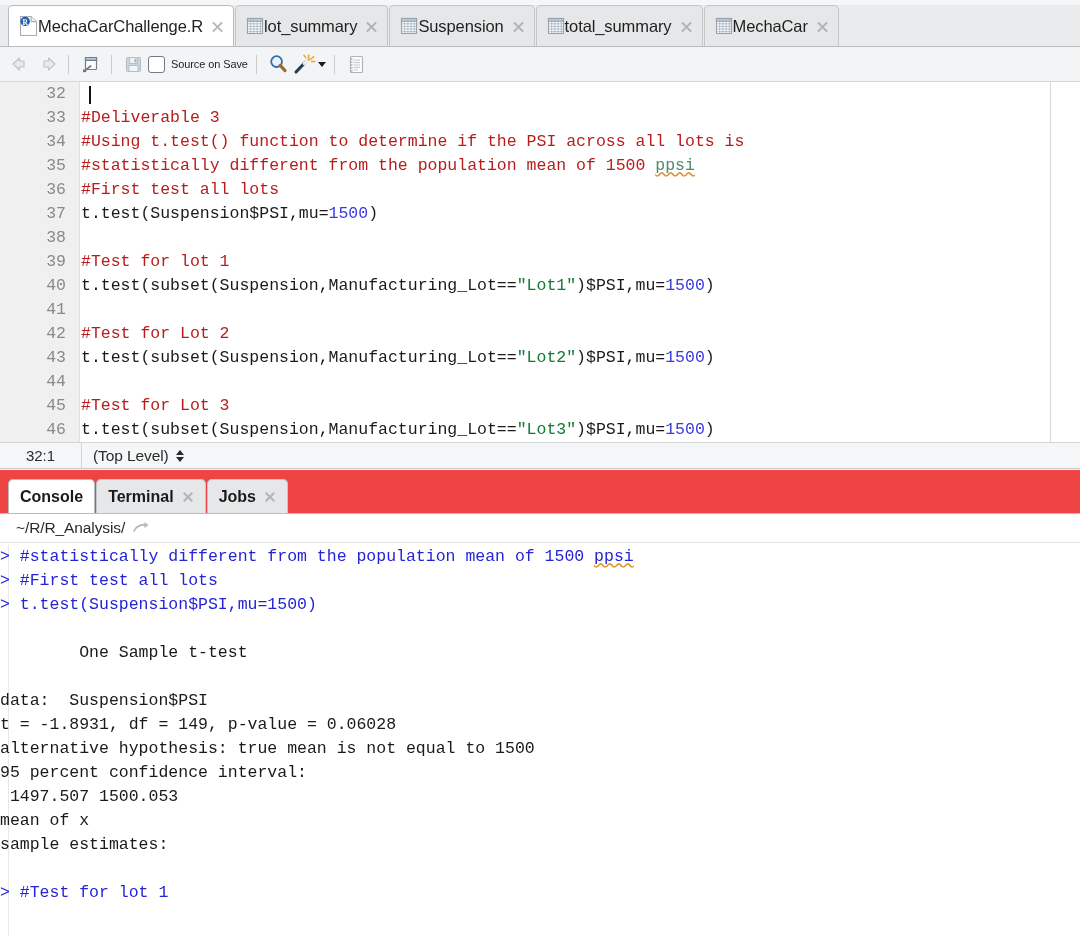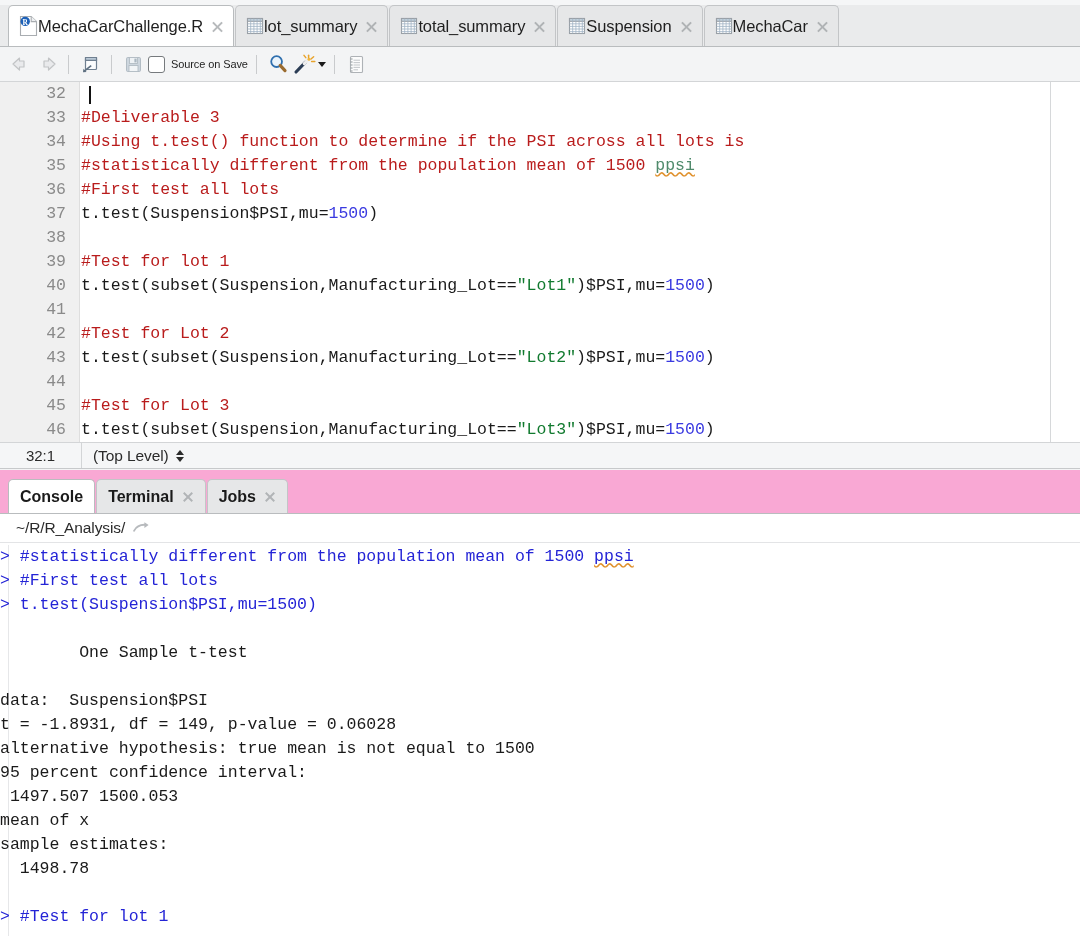--- a/index.html
+++ b/index.html
@@ -249,21 +249,21 @@
     border-right: 4px solid transparent;
   }
   .updown i.u { border-bottom: 5px solid #2b2b2b; margin-bottom: 2px; }
   .updown i.d { border-top: 5px solid #2b2b2b; }
 
   
   #console-pane {
     position: absolute;
     left: 0; top: 470px;
     width: 1080px; height: 466px;
-    background: #f9a8d4;
+    background: #ef4444;
   }
   #console-tabbar {
     position: absolute;
     left: 0; top: 8px;
     width: 1080px; height: 36px;
     background: transparent;
   }
   .ctabs-row {
     position: absolute;
     left: 8px; bottom: 0;
@@ -396,37 +396,37 @@
             <rect x="1.5" y="2.5" width="15" height="2.8" fill="#c4d2de" stroke="#9aa0a6" stroke-width="1.1"></rect>
             <path d="M4.7 2.5 V17.5" stroke="#9fb2c4" stroke-width="0.8"></path>
             <path d="M7.9 2.5 V17.5" stroke="#9fb2c4" stroke-width="0.8"></path>
             <path d="M11.100000000000001 2.5 V17.5" stroke="#9fb2c4" stroke-width="0.8"></path>
             <path d="M14.3 2.5 V17.5" stroke="#9fb2c4" stroke-width="0.8"></path>
             <path d="M1.5 7.800000000000001 H16.5" stroke="#9fb2c4" stroke-width="0.8"></path>
             <path d="M1.5 10.4 H16.5" stroke="#9fb2c4" stroke-width="0.8"></path>
             <path d="M1.5 13 H16.5" stroke="#9fb2c4" stroke-width="0.8"></path>
             <path d="M1.5 15.600000000000001 H16.5" stroke="#9fb2c4" stroke-width="0.8"></path>
           </svg>
-          <span class="etab-label">total_summary</span>
+          <span class="etab-label">Suspension</span>
           <span class="etab-close"></span>
         </div>
         <div class="etab">
           <svg class="dficon" viewBox="0 0 18 20">
             <rect x="1.5" y="2.5" width="15" height="15" fill="#ffffff" stroke="#9aa0a6" stroke-width="1.1"></rect>
             <rect x="1.5" y="2.5" width="15" height="2.8" fill="#c4d2de" stroke="#9aa0a6" stroke-width="1.1"></rect>
             <path d="M4.7 2.5 V17.5" stroke="#9fb2c4" stroke-width="0.8"></path>
             <path d="M7.9 2.5 V17.5" stroke="#9fb2c4" stroke-width="0.8"></path>
             <path d="M11.100000000000001 2.5 V17.5" stroke="#9fb2c4" stroke-width="0.8"></path>
             <path d="M14.3 2.5 V17.5" stroke="#9fb2c4" stroke-width="0.8"></path>
             <path d="M1.5 7.800000000000001 H16.5" stroke="#9fb2c4" stroke-width="0.8"></path>
             <path d="M1.5 10.4 H16.5" stroke="#9fb2c4" stroke-width="0.8"></path>
             <path d="M1.5 13 H16.5" stroke="#9fb2c4" stroke-width="0.8"></path>
             <path d="M1.5 15.600000000000001 H16.5" stroke="#9fb2c4" stroke-width="0.8"></path>
           </svg>
-          <span class="etab-label">Suspension</span>
+          <span class="etab-label">total_summary</span>
           <span class="etab-close"></span>
         </div>
         <div class="etab">
           <svg class="dficon" viewBox="0 0 18 20">
             <rect x="1.5" y="2.5" width="15" height="15" fill="#ffffff" stroke="#9aa0a6" stroke-width="1.1"></rect>
             <rect x="1.5" y="2.5" width="15" height="2.8" fill="#c4d2de" stroke="#9aa0a6" stroke-width="1.1"></rect>
             <path d="M4.7 2.5 V17.5" stroke="#9fb2c4" stroke-width="0.8"></path>
             <path d="M7.9 2.5 V17.5" stroke="#9fb2c4" stroke-width="0.8"></path>
             <path d="M11.100000000000001 2.5 V17.5" stroke="#9fb2c4" stroke-width="0.8"></path>
             <path d="M14.3 2.5 V17.5" stroke="#9fb2c4" stroke-width="0.8"></path>
@@ -614,18 +614,17 @@
         <div class="oline">&nbsp;</div>
         <div class="oline"><span>        One Sample t-test</span></div>
         <div class="oline">&nbsp;</div>
         <div class="oline"><span>data:  Suspension$PSI</span></div>
         <div class="oline"><span>t = -1.8931, df = 149, p-value = 0.06028</span></div>
         <div class="oline"><span>alternative hypothesis: true mean is not equal to 1500</span></div>
         <div class="oline"><span>95 percent confidence interval:</span></div>
         <div class="oline"><span> 1497.507 1500.053</span></div>
         <div class="oline"><span>mean of x</span></div>
         <div class="oline"><span>sample estimates:</span></div>
-        <div class="oline"><span>  1498.78</span></div>
         <div class="oline">&nbsp;</div>
         <div class="oline inp"><span>&gt; #Test for lot 1</span></div>
       </div>
   </div>
 </div>
 
 </body></html>

